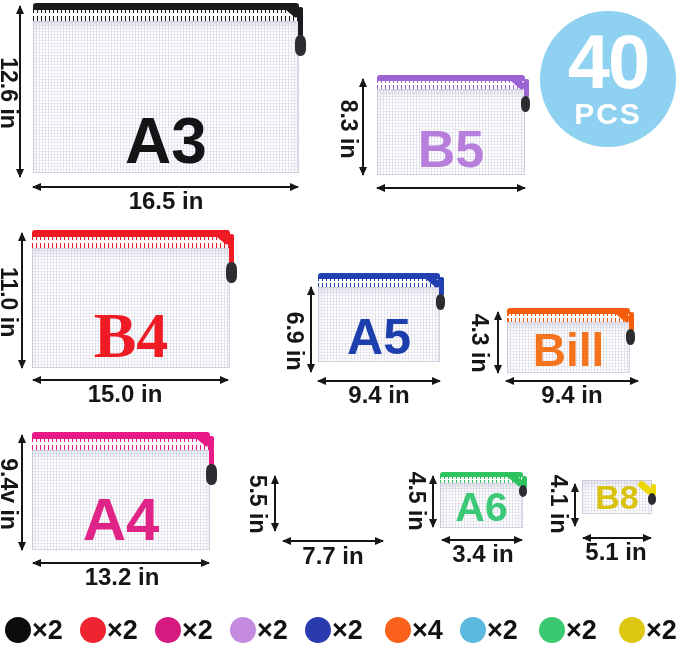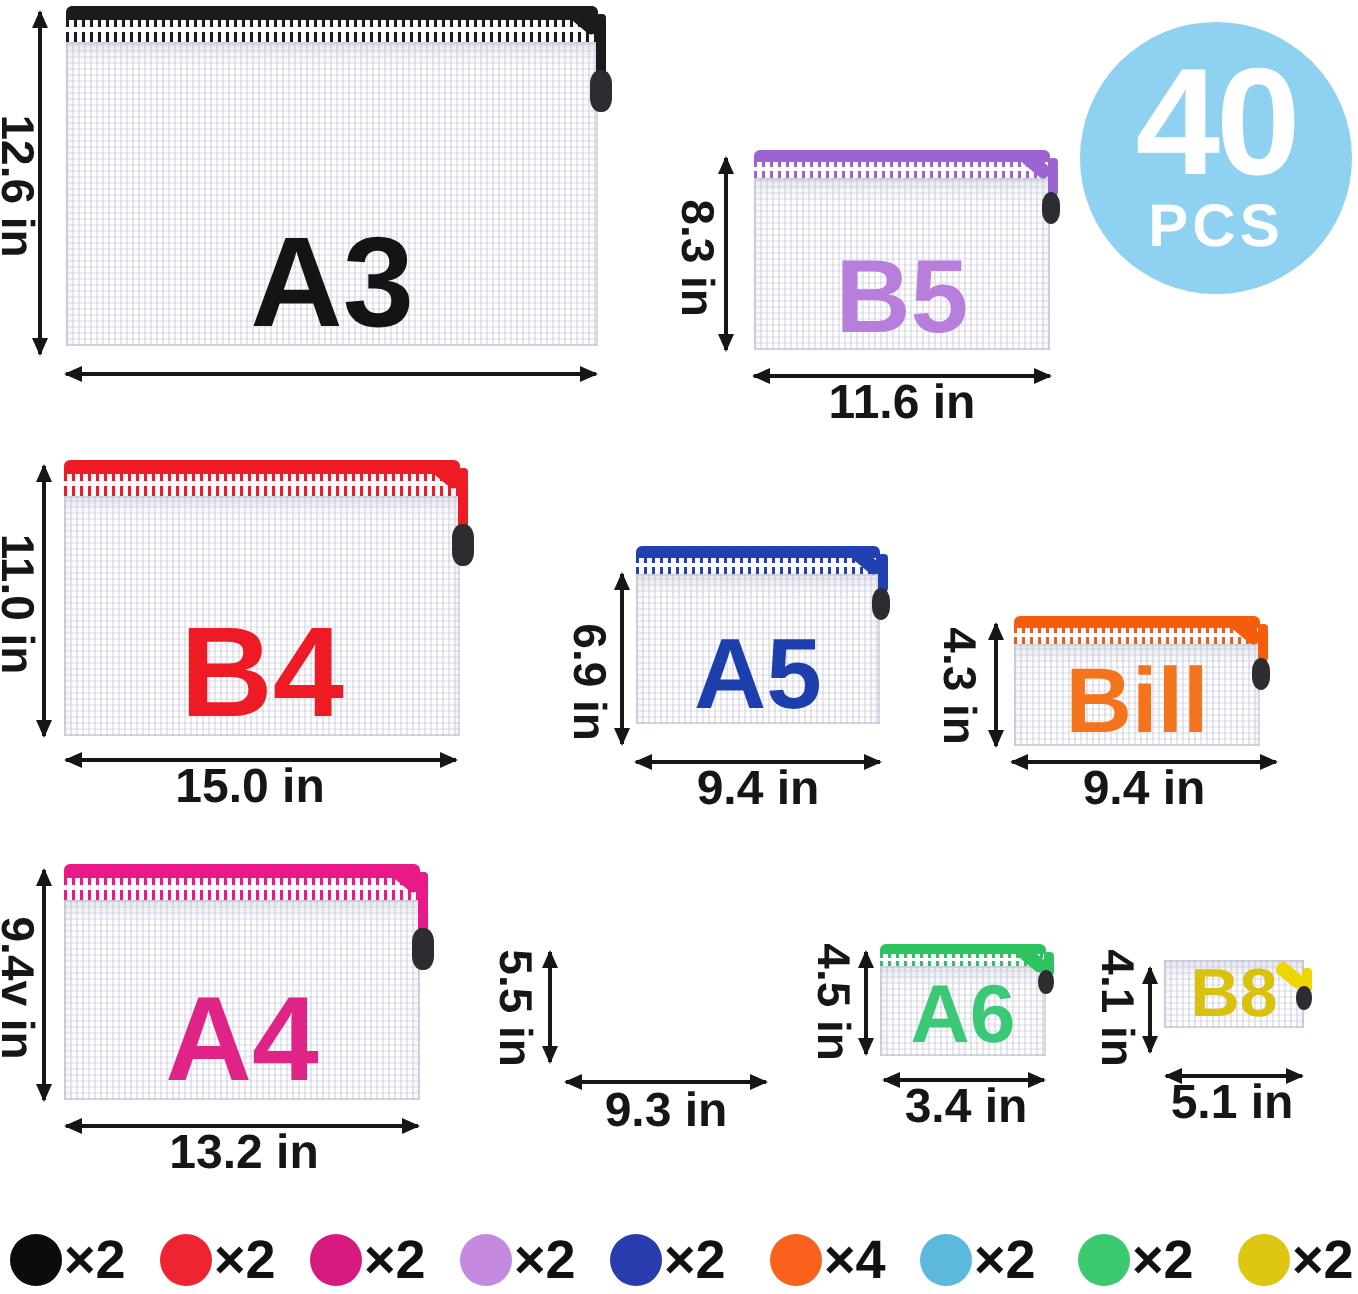--- a/index.html
+++ b/index.html
@@ -53,21 +53,21 @@
   .pull .strap{position:absolute;left:7px;top:7px;width:5px;background:var(--c);border-radius:2px;}
   .size-l .pull .strap{height:30px;} .size-m .pull .strap{height:19px;} .size-s .pull .strap{height:12px;}
   .pull .tip{position:absolute;left:4px;background:#2c2c31;border-radius:5px/7px;}
   .size-l .pull .tip{top:35px;width:11px;height:21px;}
   .size-m .pull .tip{top:24px;width:9px;height:16px;}
   .size-s .pull .tip{top:16px;width:8px;height:12px;}
 
   
   #bag-a3 {left:33px; top:3px;  width:266px;height:170px;}
   #bag-b5 {left:377px;top:75px; width:148px;height:100px;}
-  #bag-b4 {left:32px; top:230px;width:198px;height:138px;}
+  #bag-b4 {left:32px; top:230px;width:198px;height:138px;font-family:Liberation Serif, serif;}
   #bag-a5 {left:318px;top:273px;width:122px;height:89px;}
   #bag-bill{left:507px;top:308px;width:123px;height:65px;}
   #bag-a4 {left:32px; top:432px;width:178px;height:118px;}
   #bag-b6 {left:283px;top:473px;width:100px;height:58px;}
   #bag-a6 {left:440px;top:472px;width:83px; height:56px;}
   #bag-b8 {left:582px;top:480px;width:70px; height:31px;}
 
   #va-a3 {left:19px; top:6px;  height:171px;}  #vl-a3 {left:-41px;top:81px;}
   #ha-a3 {left:33px; top:186px;width:265px;}   #hl-a3 {left:66px; top:188px;}
   #va-b5 {left:362px;top:79px; height:96px;}   #vl-b5 {left:299px;top:117px;}
@@ -114,37 +114,37 @@
     </div>
     <div class="pull">
         <i class="slider"></i>
         <i class="strap"></i>
         <i class="tip"></i>
       </div>
   </div>
   <div class="varrow" id="va-a3"></div>
   <div class="dim v" id="vl-a3">12.6 in</div>
   <div class="harrow" id="ha-a3"></div>
+  <div class="dim h" id="hl-a3">16.5 in</div>
 
   <div class="bag size-m" id="bag-b5" style="--c: #9c63d2;">
     <div class="zipbar"></div>
     <div class="teeth"></div>
     <div class="bagbody">
       <span class="bagname" style="color: rgb(183, 126, 220);">B5</span>
     </div>
     <div class="pull">
         <i class="slider"></i>
         <i class="strap"></i>
         <i class="tip"></i>
       </div>
   </div>
   <div class="varrow" id="va-b5"></div>
   <div class="dim v" id="vl-b5">8.3 in</div>
   <div class="harrow" id="ha-b5"></div>
-  <div class="dim h" id="hl-b5">11.6 in</div>
 
   <div class="badge" style="background-color: rgb(142, 209, 240); color: rgb(255, 255, 255);">
     <div class="badge-num">40</div>
     <div class="badge-unit">PCS</div>
   </div>
 
   <div class="bag size-l" id="bag-b4" style="--c: #ee1b24;">
     <div class="zipbar"></div>
     <div class="teeth"></div>
     <div class="bagbody">
@@ -208,21 +208,21 @@
       </div>
   </div>
   <div class="varrow" id="va-a4"></div>
   <div class="dim v" id="vl-a4">9.4v in</div>
   <div class="harrow" id="ha-a4"></div>
   <div class="dim h" id="hl-a4">13.2 in</div>
 
   <div class="varrow" id="va-b6"></div>
   <div class="dim v" id="vl-b6">5.5 in</div>
   <div class="harrow" id="ha-b6"></div>
-  <div class="dim h" id="hl-b6">9.3 in</div>
+  <div class="dim h" id="hl-b6">7.7 in</div>
 
   <div class="bag size-s" id="bag-a6" style="--c: #2dc35f;">
     <div class="zipbar"></div>
     <div class="teeth"></div>
     <div class="bagbody">
       <span class="bagname" style="color: rgb(60, 201, 119);">A6</span>
     </div>
     <div class="pull">
         <i class="slider"></i>
         <i class="strap"></i>

